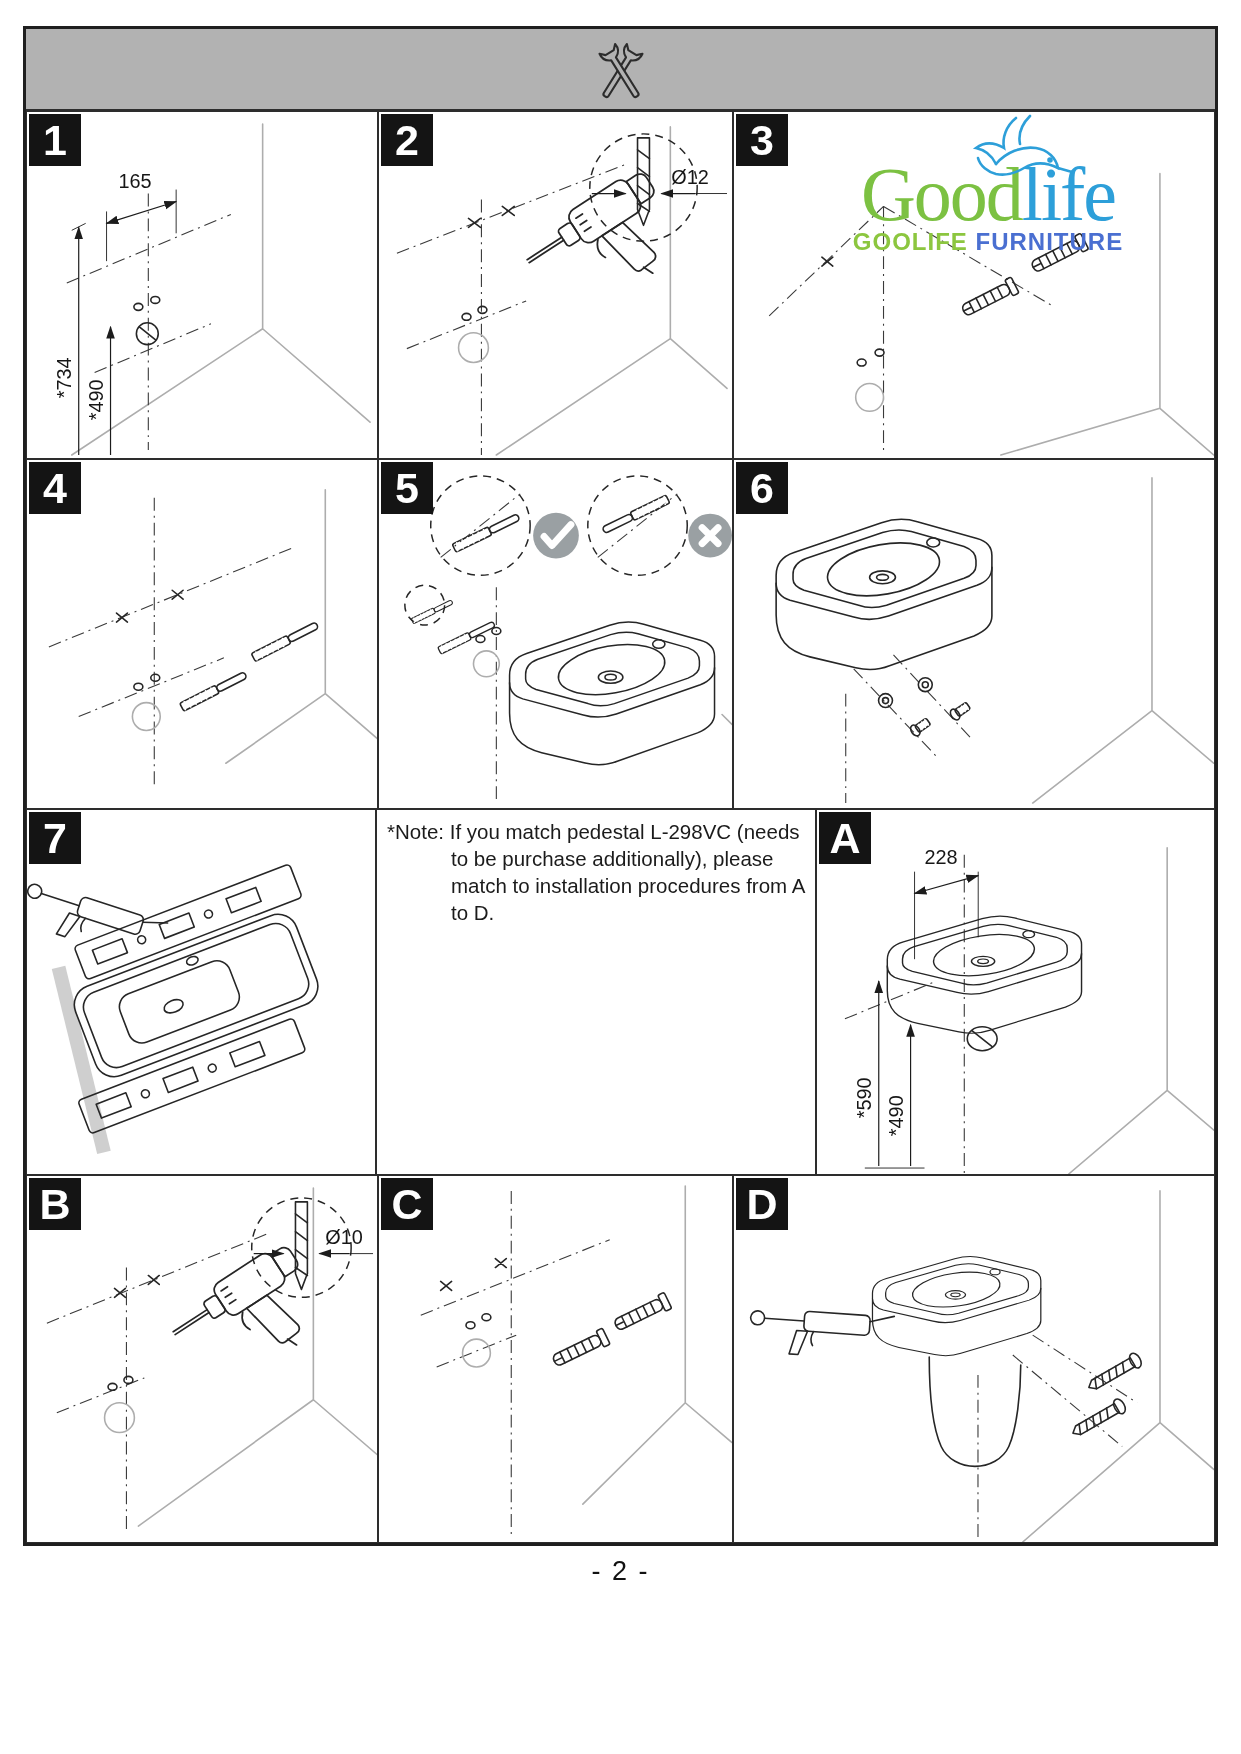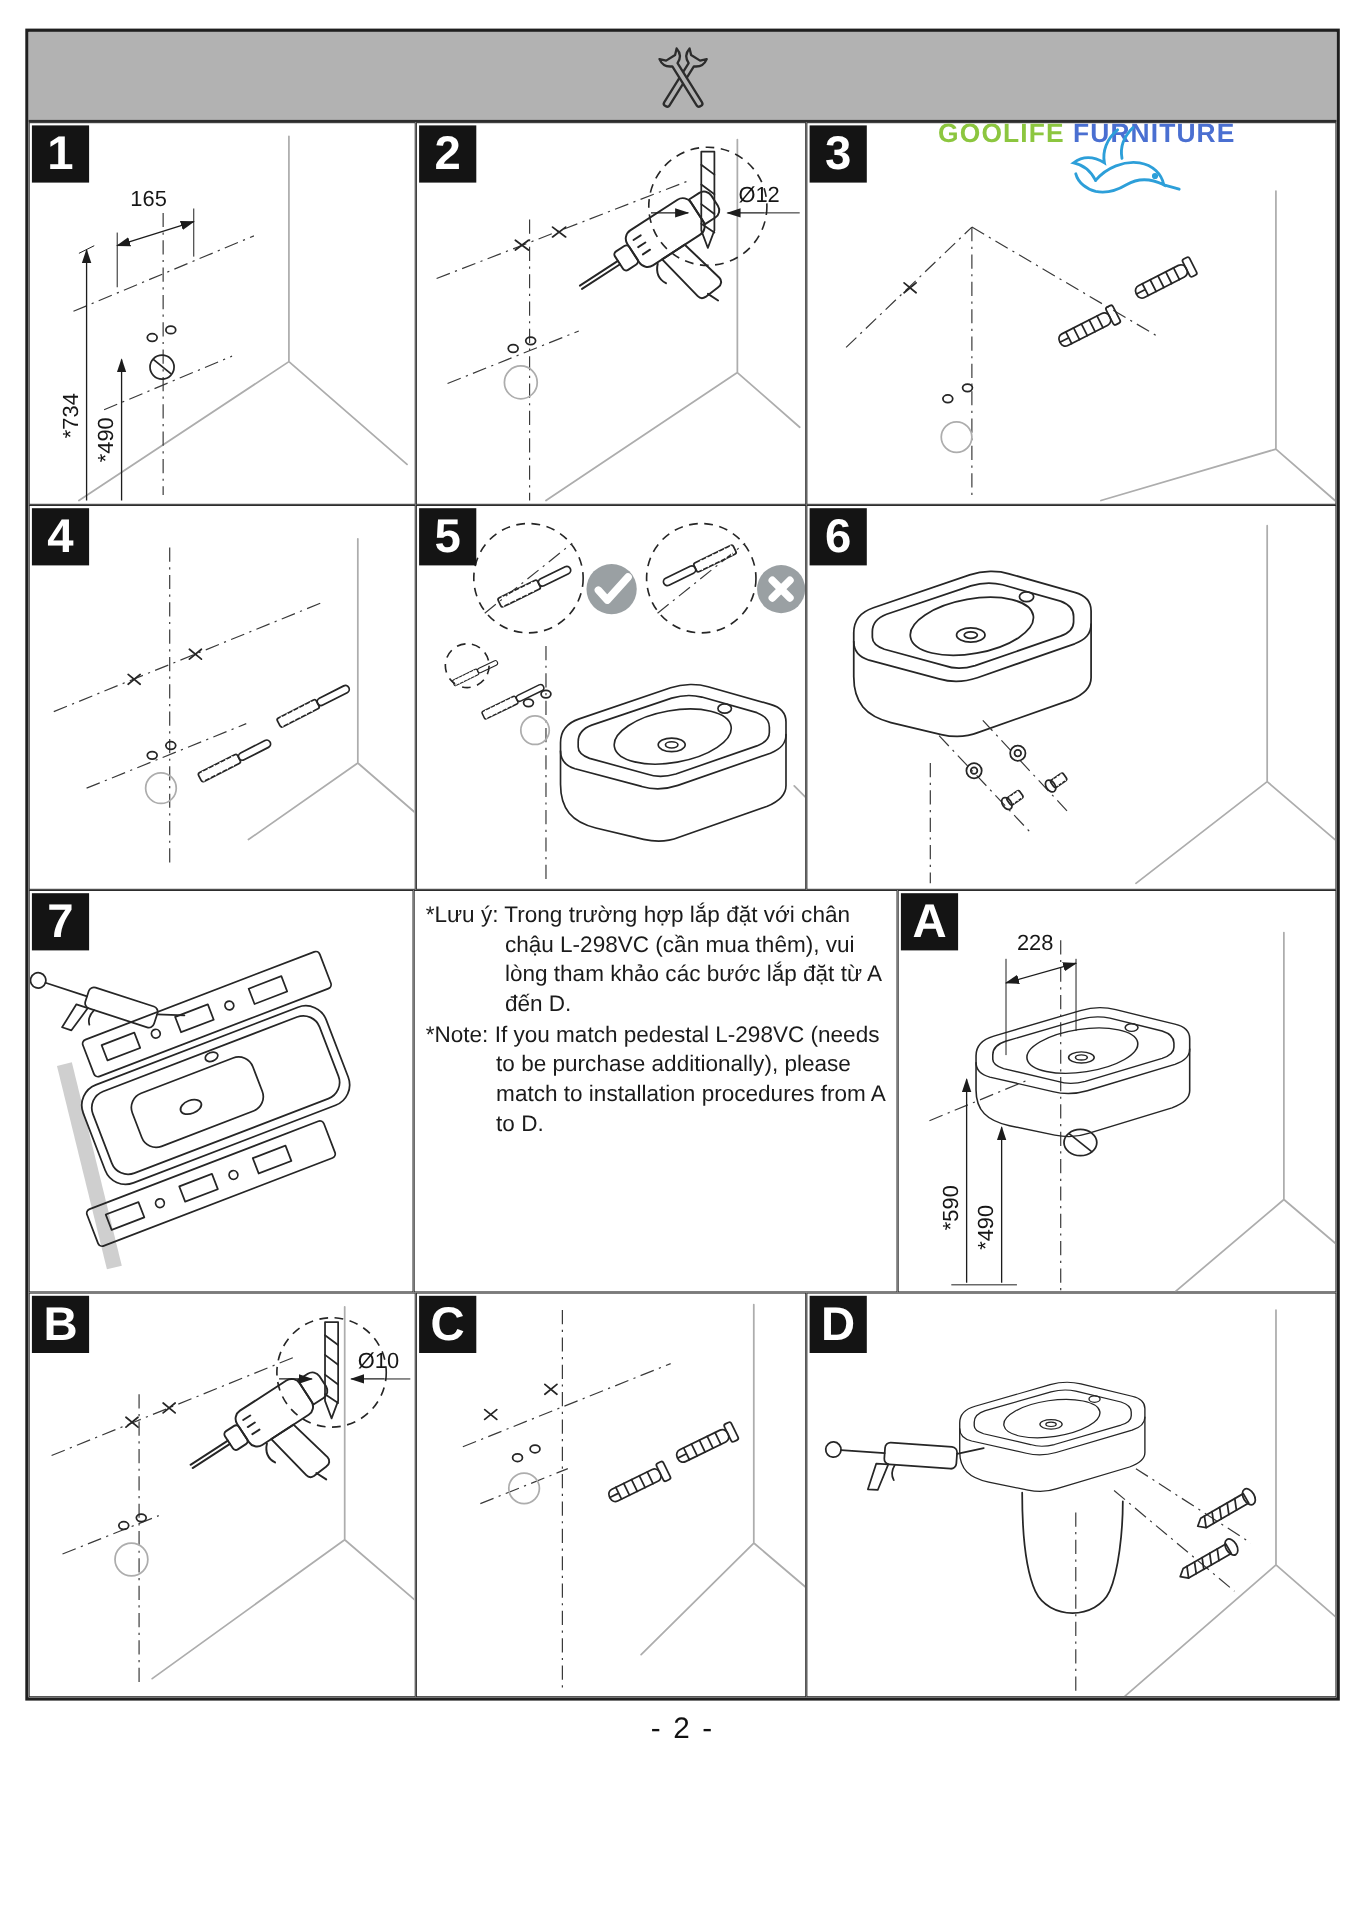--- a/index.html
+++ b/index.html
@@ -167,20 +167,21 @@
     <div class="logo">
       <svg class="bird" width="104" height="70" viewBox="0 0 104 70">
         <g fill="none" stroke="#2d9fd9" stroke-width="2.6" stroke-linecap="round">
           <path d="M44,8 C34,16 30,28 32,38 C22,32 12,32 4,38 C14,40 20,46 24,54"></path>
           <path d="M58,6 C50,14 46,24 48,34"></path>
           <path d="M24,54 C34,42 50,36 64,38 C76,40 84,48 86,58 C74,52 62,52 52,58 C42,64 34,66 24,64 C16,62 8,56 6,48"></path>
           <path d="M86,58 L100,62"></path>
           <circle cx="78" cy="50" r="1.5" fill="#2d9fd9"></circle>
         </g>
       </svg>
+      <div class="logo-main"><span class="g1">Good</span><span class="g2">life</span></div>
       <div class="logo-sub"><span class="g1">GOOLIFE</span><span> </span><span class="g2">FURNITURE</span></div>
     </div>
     <svg class="art" viewBox="0 0 482 348">
       <path class="gy" d="M428,62 V298 M428,298 L482,345 M428,298 L268,345"></path>
       <path class="cl" d="M35,205 L150,95 M150,95 L320,195"></path>
       <path class="cl" d="M150,95 V345"></path>
       <path class="ln" d="M88,146 l11,9 M99,146 l-11,9"></path>
       <g>
         <use href="#s-anchor" transform="translate(222,190) rotate(-27)"></use>
         <use href="#s-anchor" transform="translate(292,146) rotate(-27)"></use>
@@ -292,21 +293,20 @@
           <ellipse cx="186" cy="152" rx="6" ry="4"></ellipse>
           <ellipse cx="152" cy="188" rx="10" ry="6"></ellipse>
         </g>
       </g>
       <use href="#s-gun" transform="translate(6,58) rotate(18)"></use>
     </svg>
   </div>
 
   <div class="cell" style="left:350px;top:780px;width:440px;height:366px">
     <div class="notes-box">
-      <p class="p-vi"><span>*Lưu ý:</span> <span>Trong trường hợp lắp đặt với chân chậu L-298VC (cần mua thêm), vui lòng tham khảo các bước lắp đặt từ A đến D.</span></p>
       <p class="p-en"><span>*Note:</span> <span>If you match pedestal L-298VC (needs to be purchase additionally), please match to installation procedures from A to D.</span></p>
     </div>
   </div>
 
   <div class="cell" style="left:790px;top:780px;width:399px;height:366px">
     <div class="badge">A</div>
     <svg class="art" viewBox="0 0 399 366">
       <path class="gy" d="M352,38 V282 M352,282 L399,322 M352,282 L253,366"></path>
       <path class="cl" d="M148,45 V366"></path>
       <path class="cl" d="M28,210 L120,172"></path>

